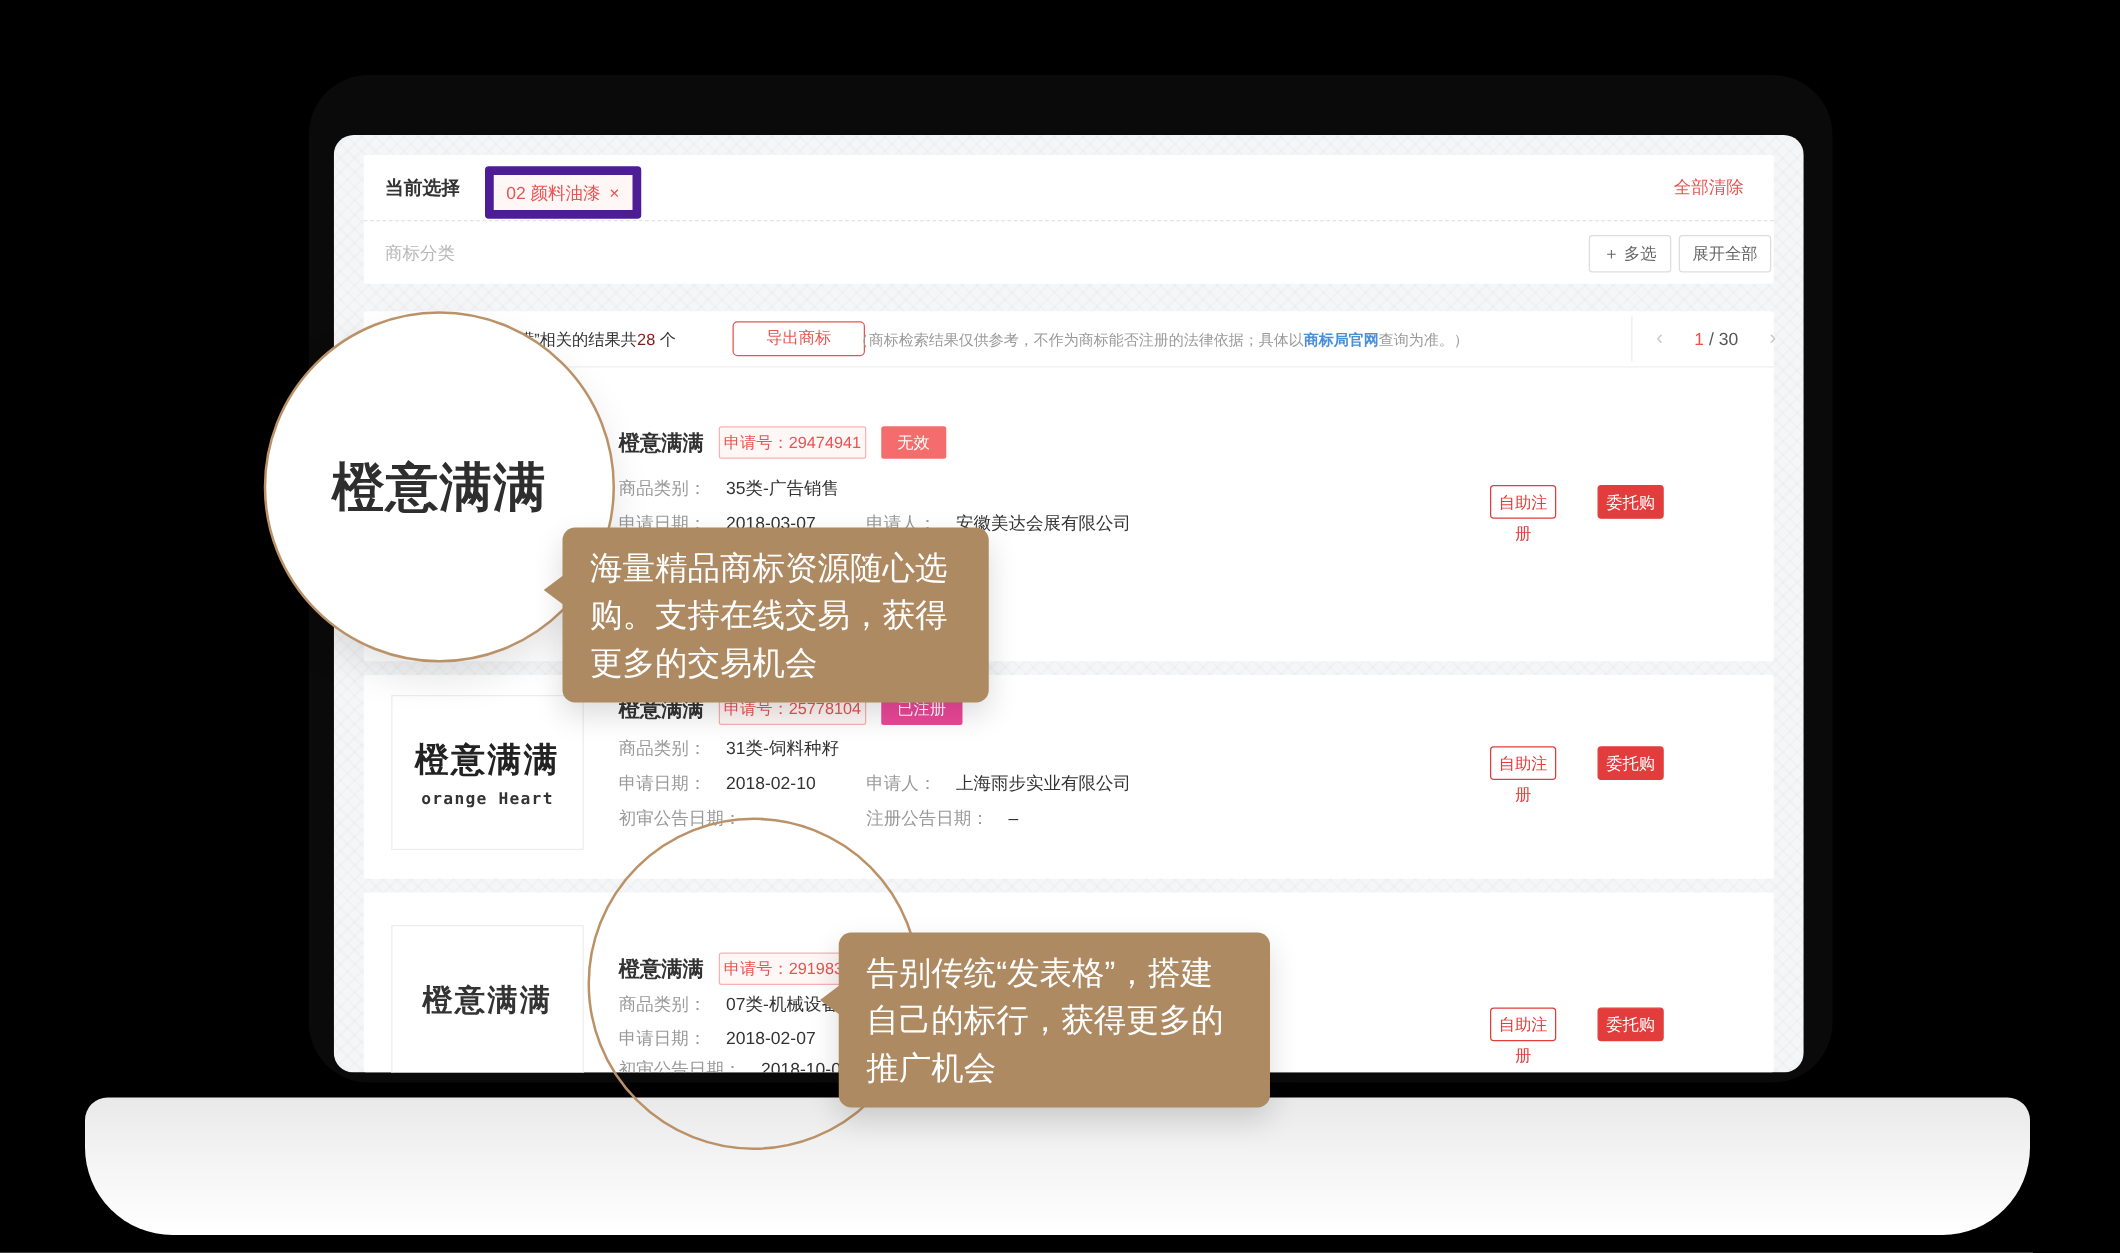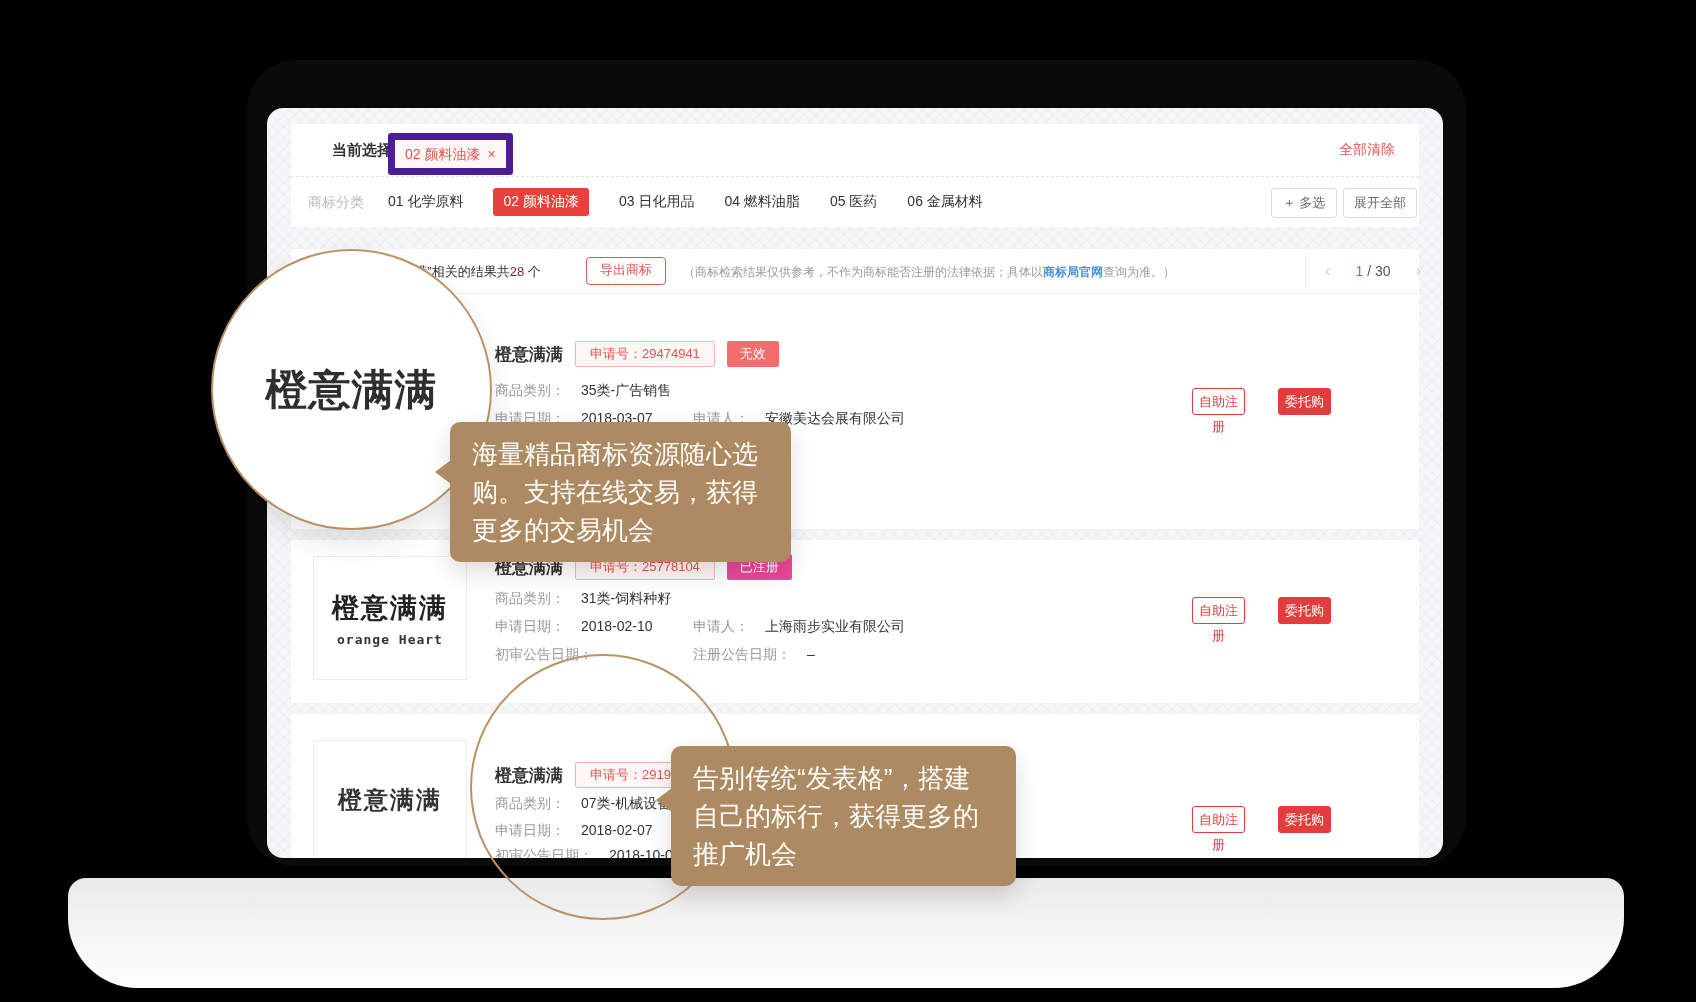--- a/index.html
+++ b/index.html
@@ -19,61 +19,61 @@
         background-image:repeating-linear-gradient(45deg,rgba(0,0,0,.015) 0 2px,transparent 2px 8px),
                          repeating-linear-gradient(-45deg,rgba(0,0,0,.015) 0 2px,transparent 2px 8px);
         border-radius:16px;overflow:hidden;z-index:2;}
   .card{position:absolute;left:24px;width:1128px;background:#fff;border-radius:2px;}
   #card-top{top:16px;height:103px;}
   #card-results{top:141px;height:280px;}
   #card-row2{top:432px;height:163px;}
   #card-row3{top:606px;height:144px;}
 
   
-  .cur-label{position:absolute;left:17px;top:17px;font-size:15px;font-weight:bold;color:#333;margin-left:24px;}
+  .cur-label{position:absolute;left:17px;top:17px;font-size:15px;font-weight:bold;color:#333;}
   .sel-tag{position:absolute;left:97px;top:9px;height:28px;line-height:28px;padding:0 10px;
            border:7px solid #4c1d95;background:#fff6f6;color:#e85452;font-size:14px;border-radius:3px;}
   .sel-tag .x{margin-left:7px;cursor:pointer;}
   .clear-all{position:absolute;right:24px;top:17px;color:#e85452;font-size:14px;cursor:pointer;}
   .dash{position:absolute;left:0;right:0;top:52px;border-top:1px dashed #e3e3e3;}
   .cat-label{position:absolute;left:17px;top:70px;font-size:14px;color:#b8b8b8;}
   .cat-list{position:absolute;left:97px;top:63px;display:flex;gap:30px;align-items:center;height:30px;}
   .cat-item{font-size:14px;color:#333;padding:5px 0;cursor:pointer;white-space:nowrap;}
   .cat-item.sel{background:#e8413c;color:#fff;padding:5px 10px;border-radius:3px;}
   .mini-btn{position:absolute;top:64px;height:28px;line-height:28px;text-align:center;
             border:1px solid #ddd;background:#fff;color:#666;font-size:13px;border-radius:3px;cursor:pointer;}
   .multi-btn{right:82px;width:64px;}
   .expand-btn{right:2px;width:72px;}
 
   
   .res-header{position:absolute;left:0;top:0;width:100%;height:44px;border-bottom:1px solid #f0f0f0;}
   .summary{position:absolute;left:41px;top:14px;font-size:13px;color:#333;white-space:nowrap;}
   .summary .count{color:#7f1d1d;}
-  .export-btn{position:absolute;left:295px;top:8px;height:26px;line-height:24px;padding:0 13px;
+  .export-btn{position:absolute;left:295px;top:8px;height:26px;line-height:24px;padding:0 26px;
               border:1px solid #e85452;color:#e85452;background:#fff;font-size:13px;border-radius:4px;cursor:pointer;}
   .note{position:absolute;left:392px;top:15px;font-size:12px;color:#9a9a9a;white-space:nowrap;}
   .note .lnk{color:#4a90d9;font-weight:bold;cursor:pointer;}
   .vdiv{position:absolute;left:1014px;top:4px;height:36px;border-left:1px solid #ececec;}
   .pager{position:absolute;left:1034px;top:13px;width:96px;display:flex;justify-content:space-between;
          align-items:center;font-size:14px;color:#555;}
   .pager .chev{color:#c9c9c9;font-size:16px;cursor:pointer;}
   .pager .cur{color:#f0503c;}
 
   
   .thumb{position:absolute;border:1px solid #ededed;background:#fff;display:flex;
          flex-direction:column;align-items:center;justify-content:center;}
   .tm-cal{font-family:"DejaVu Serif","Liberation Serif",serif;font-weight:bold;font-size:27px;
           color:#222;letter-spacing:2px;}
   .tm-sub{font-family:"DejaVu Sans Mono","Liberation Mono",monospace;font-weight:bold;font-size:13px;
           color:#333;letter-spacing:1px;margin-top:6px;}
   .tm-plain{font-size:24px;font-weight:bold;color:#333;letter-spacing:2px;}
   .title-row{position:absolute;left:204px;display:flex;align-items:center;gap:12px;}
   .tm-name{font-size:17px;font-weight:bold;color:#333;white-space:nowrap;}
   .no-badge{border:1px solid #f5b3b3;background:#fff6f6;color:#e85452;font-size:13px;
-            padding:3px 14px;border-radius:2px;white-space:nowrap;}
+            padding:3px 3px;border-radius:2px;white-space:nowrap;}
   .st-badge{font-size:13px;color:#fff;padding:4px 13px;border-radius:2px;white-space:nowrap;}
   .st-invalid{background:#f56c6c;}
   .st-registered{background:#ec4899;}
   .line{position:absolute;left:204px;font-size:14px;white-space:nowrap;}
   .line .lbl{color:#999;margin-right:12px;}
   .line .val{color:#333;}
   .col2{left:402px;}
   .act-btn{position:absolute;width:53px;height:27px;line-height:25px;text-align:center;
            font-size:13px;border-radius:3px;cursor:pointer;box-sizing:border-box;}
   .btn-outline{left:901px;border:1px solid #e23c3c;color:#e23c3c;background:#fff;}
@@ -103,28 +103,20 @@
 <div class="page">
 
   <div class="card" id="card-top">
     <span class="cur-label">当前选择</span>
     <span class="sel-tag">
       <span>02 颜料油漆</span><span class="x">×</span>
     </span>
     <span class="clear-all">全部清除</span>
     <div class="dash"></div>
     <span class="cat-label">商标分类</span>
-    <div class="cat-list">
-      <span class="cat-item">01 化学原料</span>
-      <span class="cat-item sel">02 颜料油漆</span>
-      <span class="cat-item">03 日化用品</span>
-      <span class="cat-item">04 燃料油脂</span>
-      <span class="cat-item">05 医药</span>
-      <span class="cat-item">06 金属材料</span>
-    </div>
     <span class="mini-btn multi-btn">＋ 多选</span>
     <span class="mini-btn expand-btn">展开全部</span>
   </div>
 
   <div class="card" id="card-results">
     <div class="res-header">
       <span class="summary"><span>检索到“橙意满满”相关的结果共</span><span class="count">28</span><span> 个</span></span>
       <span class="export-btn">导出商标</span>
       <span class="note"><span>（商标检索结果仅供参考，不作为商标能否注册的法律依据；具体以</span><span class="lnk">商标局官网</span><span>查询为准。）</span></span>
       <div class="vdiv"></div>

